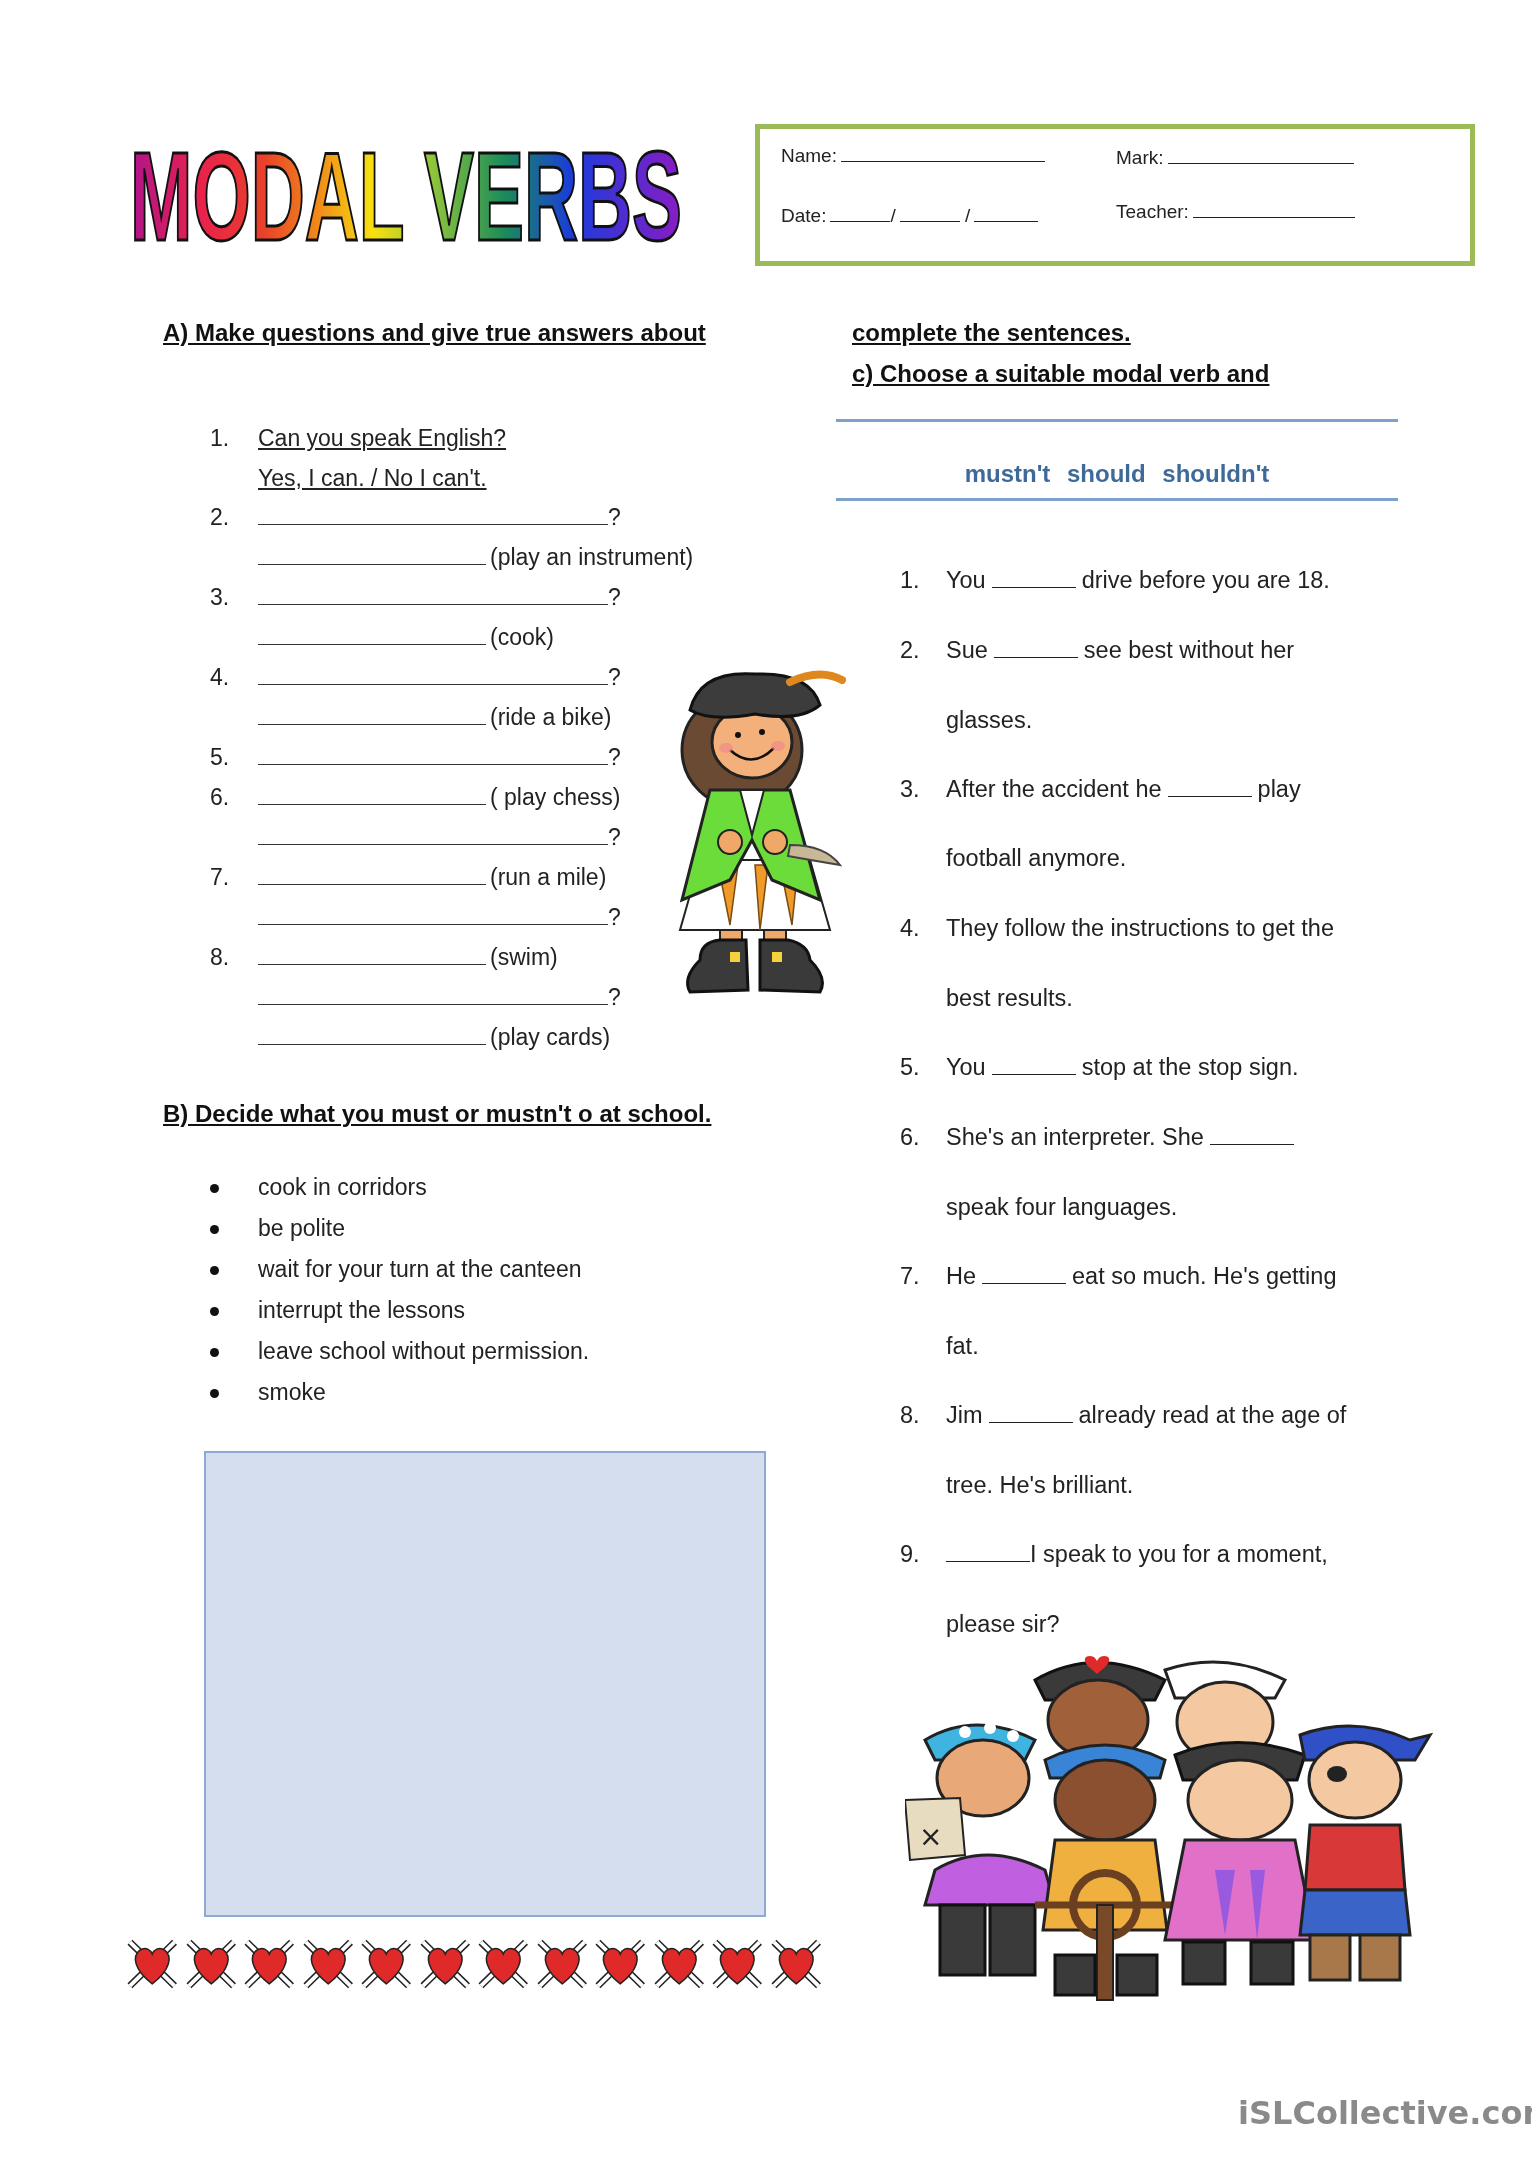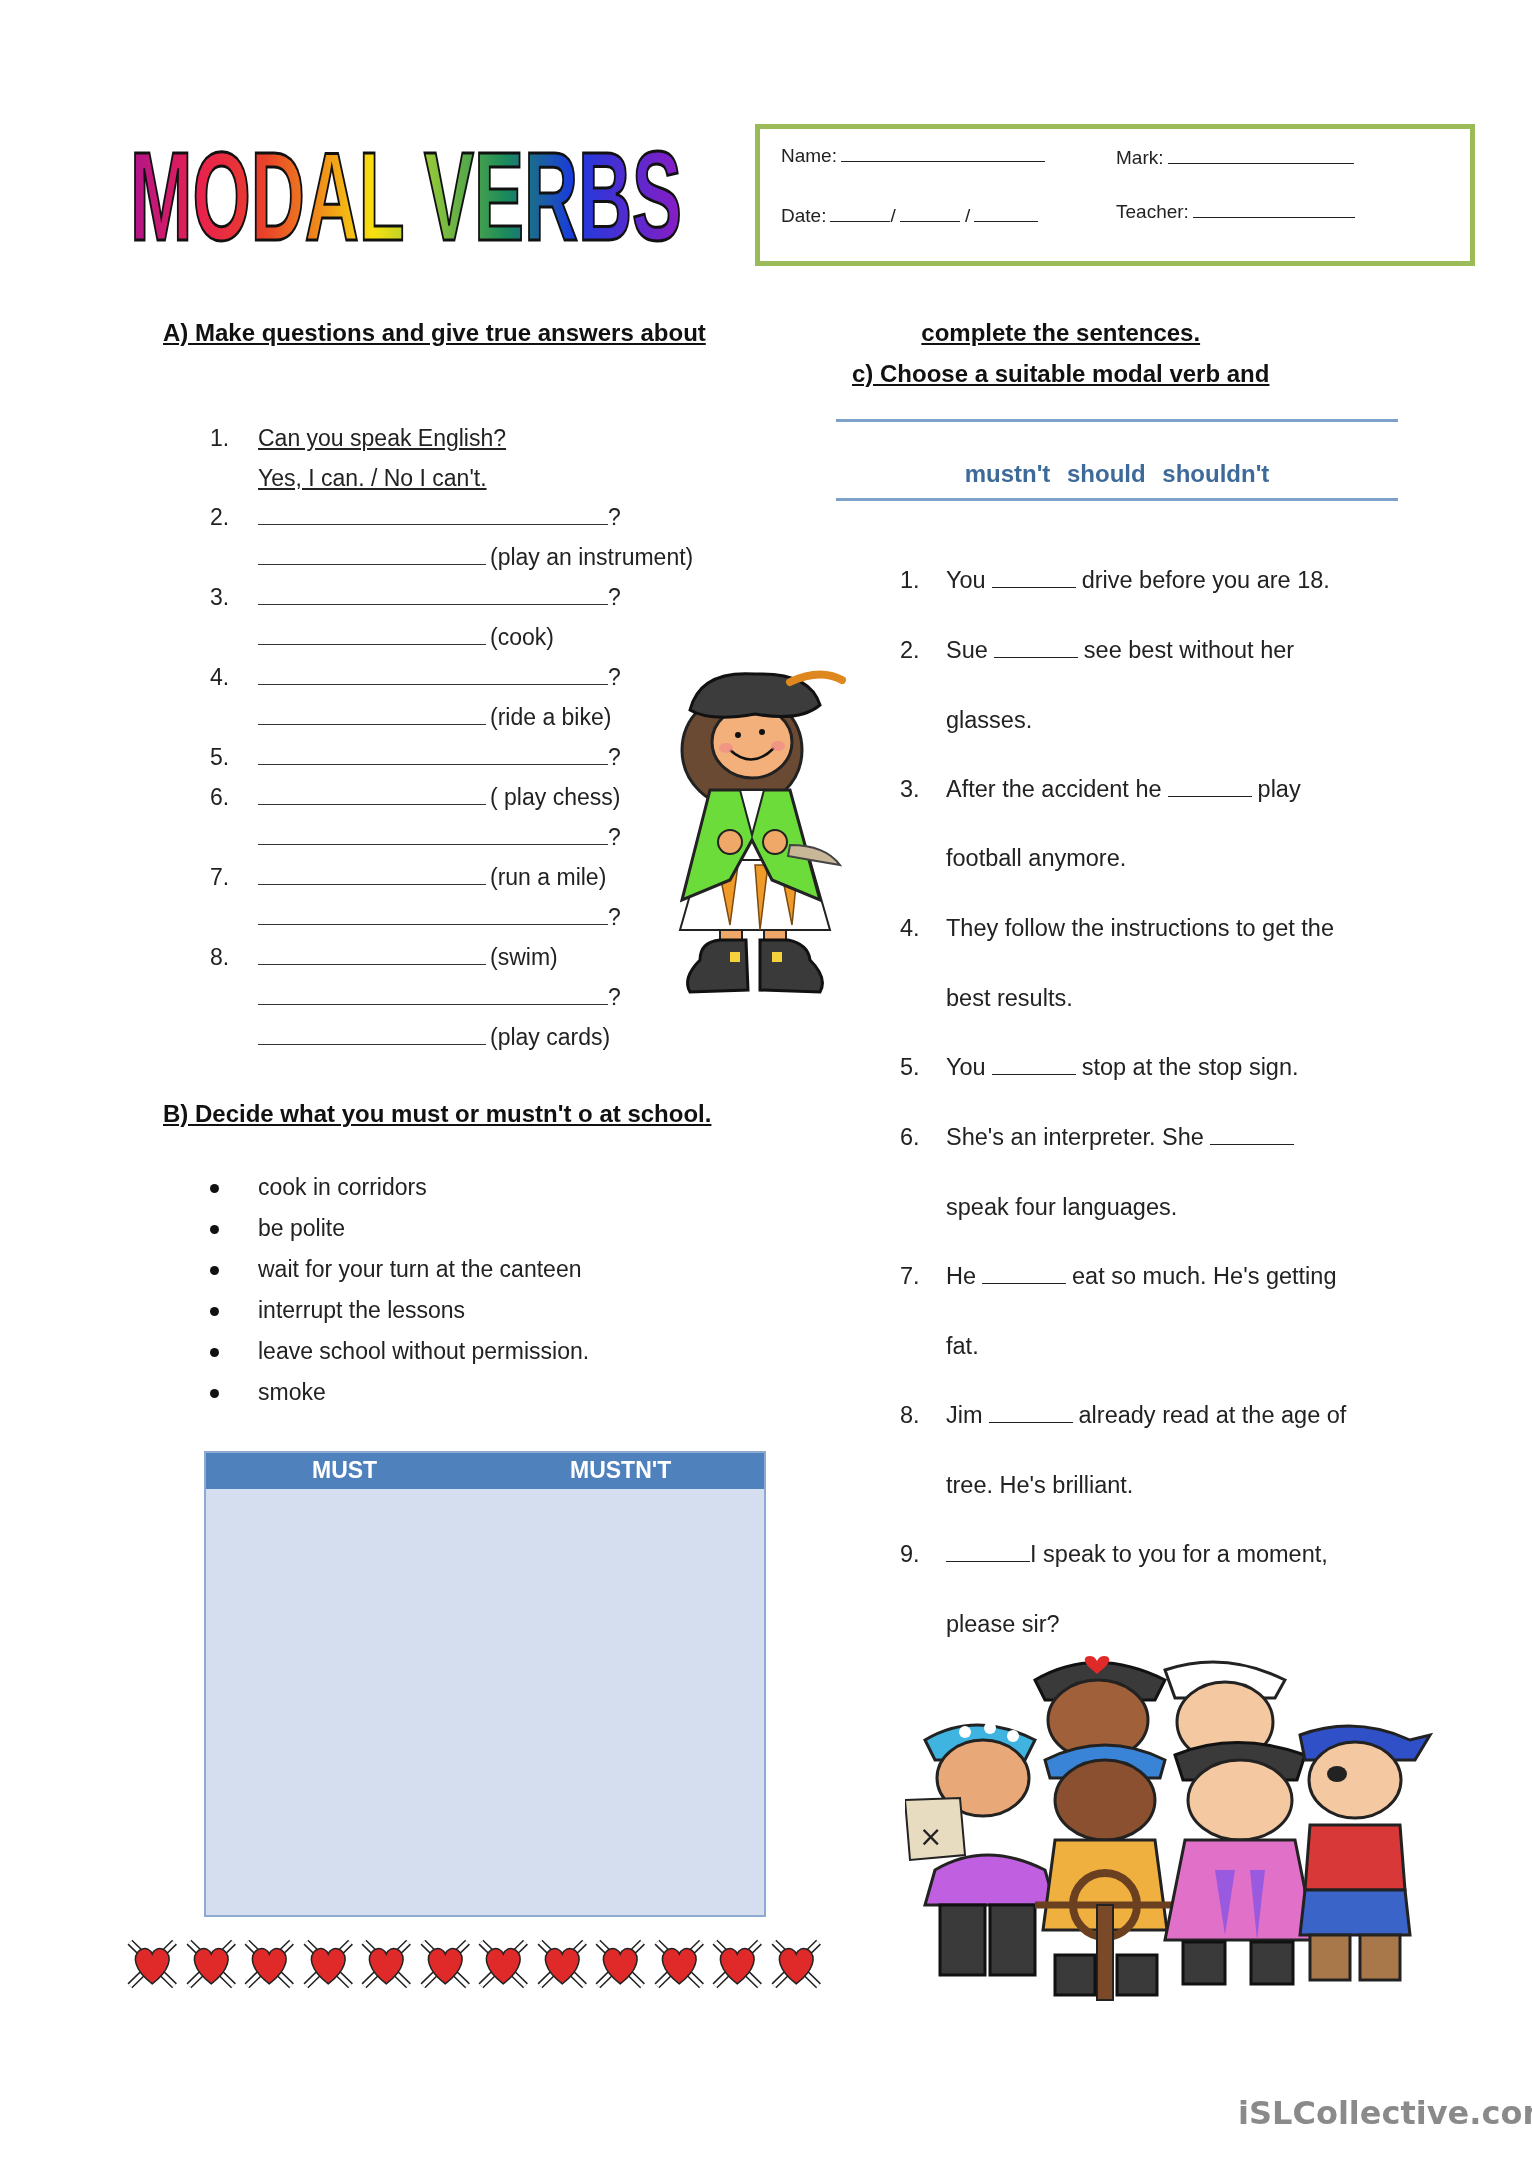--- a/index.html
+++ b/index.html
@@ -11,21 +11,21 @@
   #title { left:128px; top:128px; width:560px; height:130px; }
   #title svg { width:100%; height:100%; }
 
   
   #info-box { left:715px; top:124px; width:720px; height:142px;
               border:5px solid #9bbb59; box-sizing:border-box; background:#fff;margin-left:40px; }
   .info-field { position:absolute; font-size:19px; color:#222; }
   .info-field .line { display:inline-block; border-bottom:1.5px solid #222; height:14px; vertical-align:baseline; margin-left:4px; }
 
   
-  .heading { font-weight:bold; font-size:24px; text-decoration:underline; line-height:41px; color:#111;text-align:center; }
+  .heading { font-weight:bold; font-size:24px; text-decoration:underline; line-height:41px; color:#111; }
 
   
   .a-row { position:absolute; font-size:23px; line-height:40px; white-space:nowrap; color:#222; }
   .a-num { position:absolute; left:0; width:40px; }
   .a-body { position:absolute; left:48px; }
   .blank-long { display:inline-block; width:350px; border-bottom:1.6px solid #333; height:22px; vertical-align:baseline; }
   .blank-short { display:inline-block; width:228px; border-bottom:1.6px solid #333; height:22px; vertical-align:baseline; margin-right:4px; }
   .ul { text-decoration:underline; }
 
   
@@ -226,24 +226,20 @@
       <span class="b-dot"></span>
       <span class="b-text">leave school without permission.</span>
     </div>
   <div class="b-item" style="top:1372px;">
       <span class="b-dot"></span>
       <span class="b-text">smoke</span>
     </div>
 </div>
 
 <div id="must-table" class="abs">
-  <div id="must-header">
-    <span style="left:106px;">MUST</span>
-    <span style="left:364px;">MUSTN'T</span>
-  </div>
   <div style="position:absolute; left:0; top:36px; width:50%; height:calc(100% - 36px);"></div>
   <div style="position:absolute; left:50%; top:36px; width:50%; height:calc(100% - 36px);"></div>
 </div>
 
 <div id="hearts" class="abs">
 
   <svg class="heart-unit" viewBox="0 0 57 64">
       <g stroke="#222" stroke-width="2" fill="#fff">
         <path d="M6 10 L51 54 M51 10 L6 54" stroke-width="7" stroke="#222"></path>
         <path d="M6 10 L51 54 M51 10 L6 54" stroke-width="4" stroke="#fff"></path>

